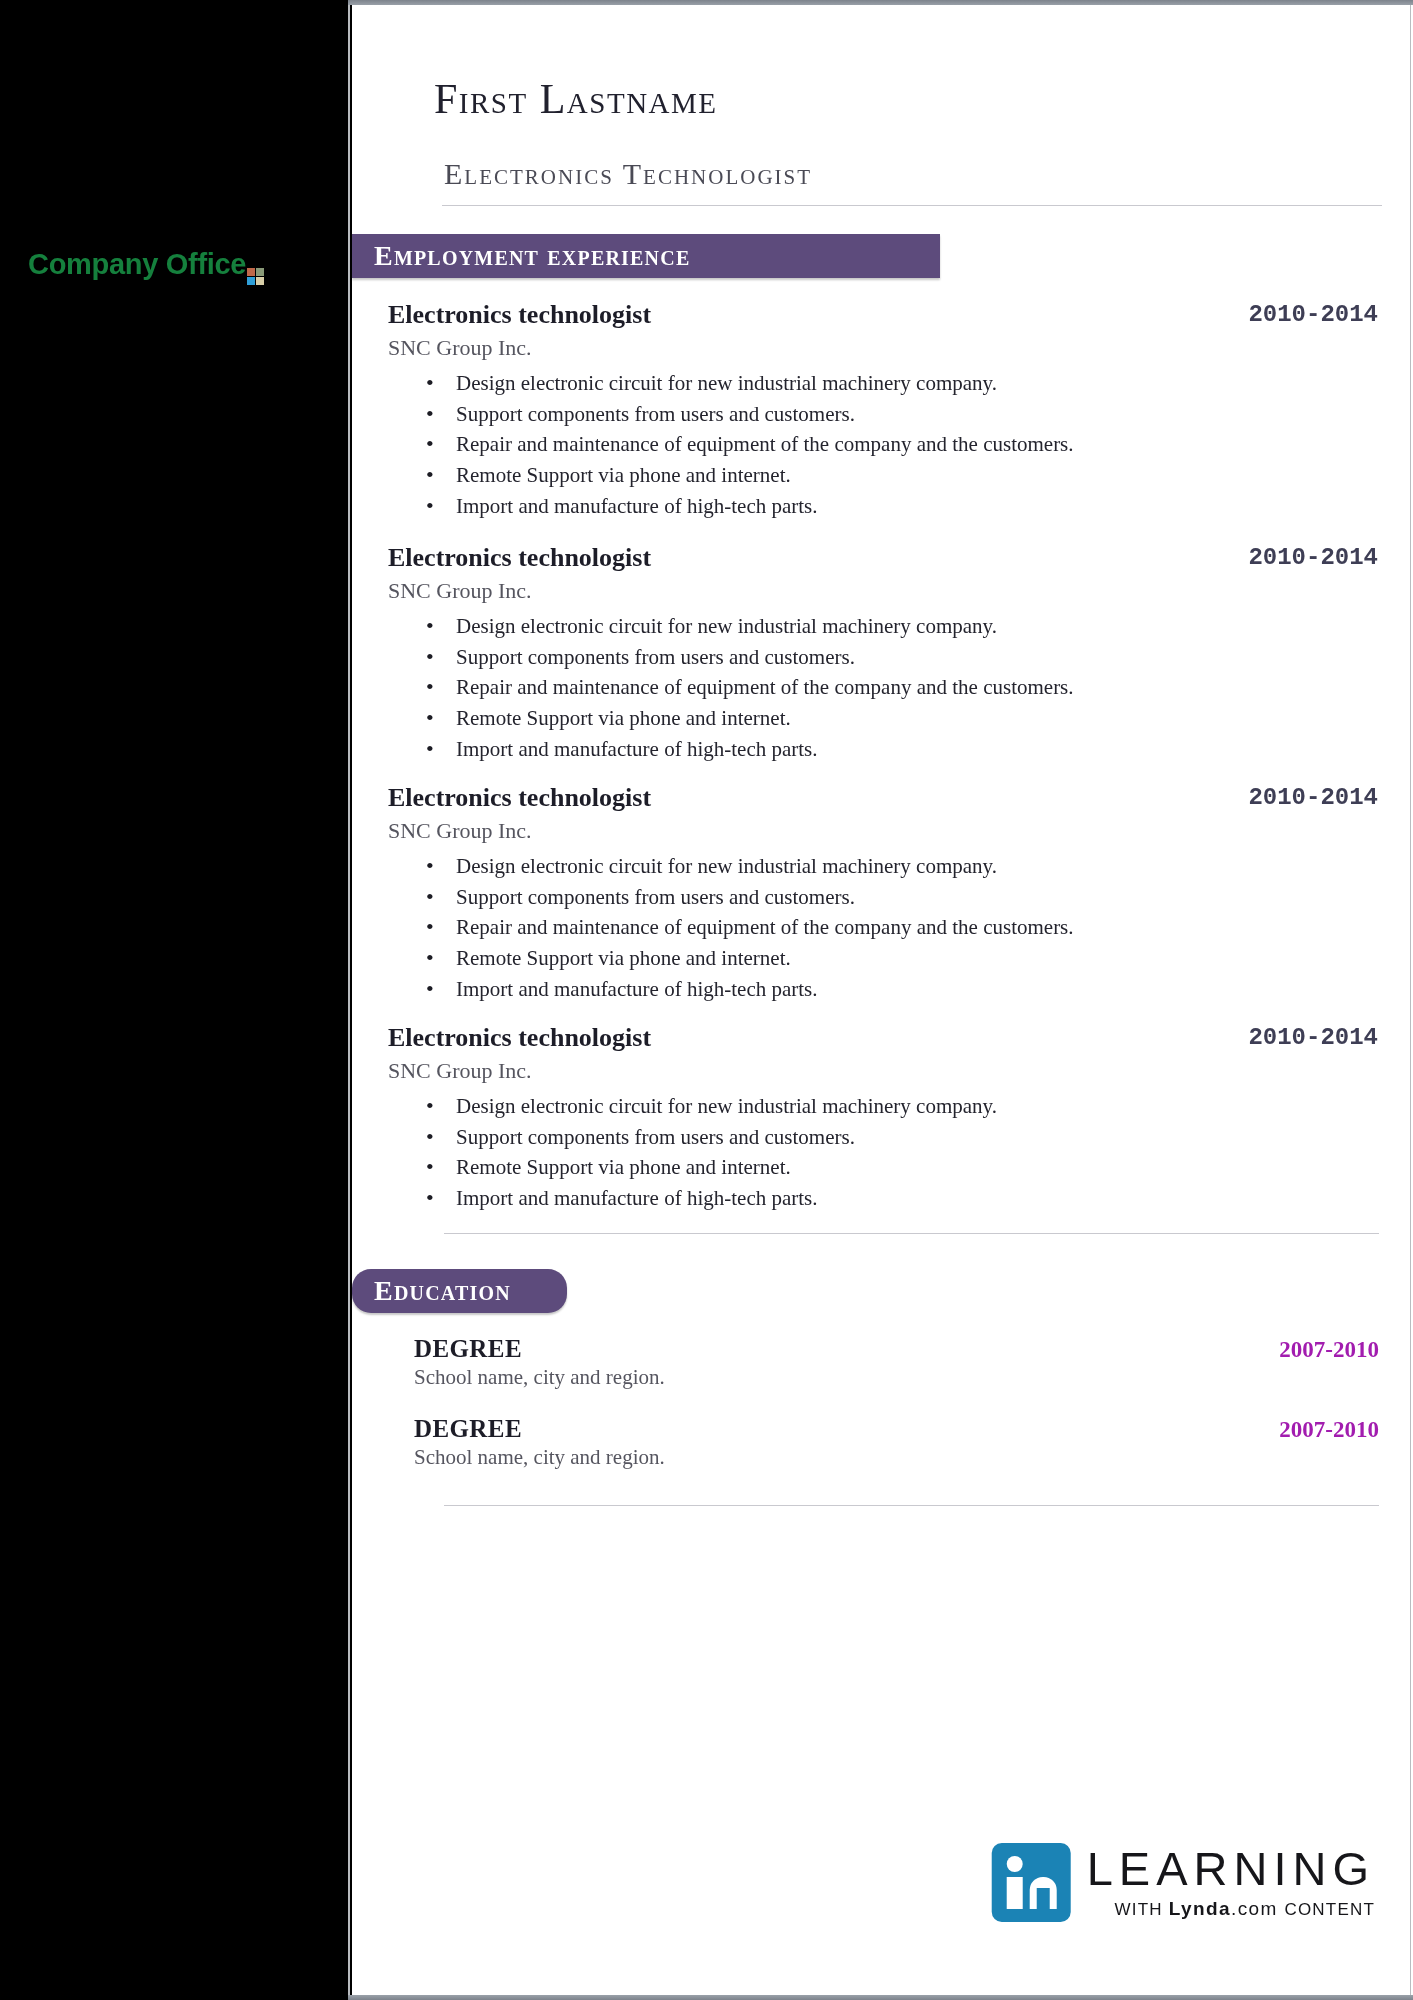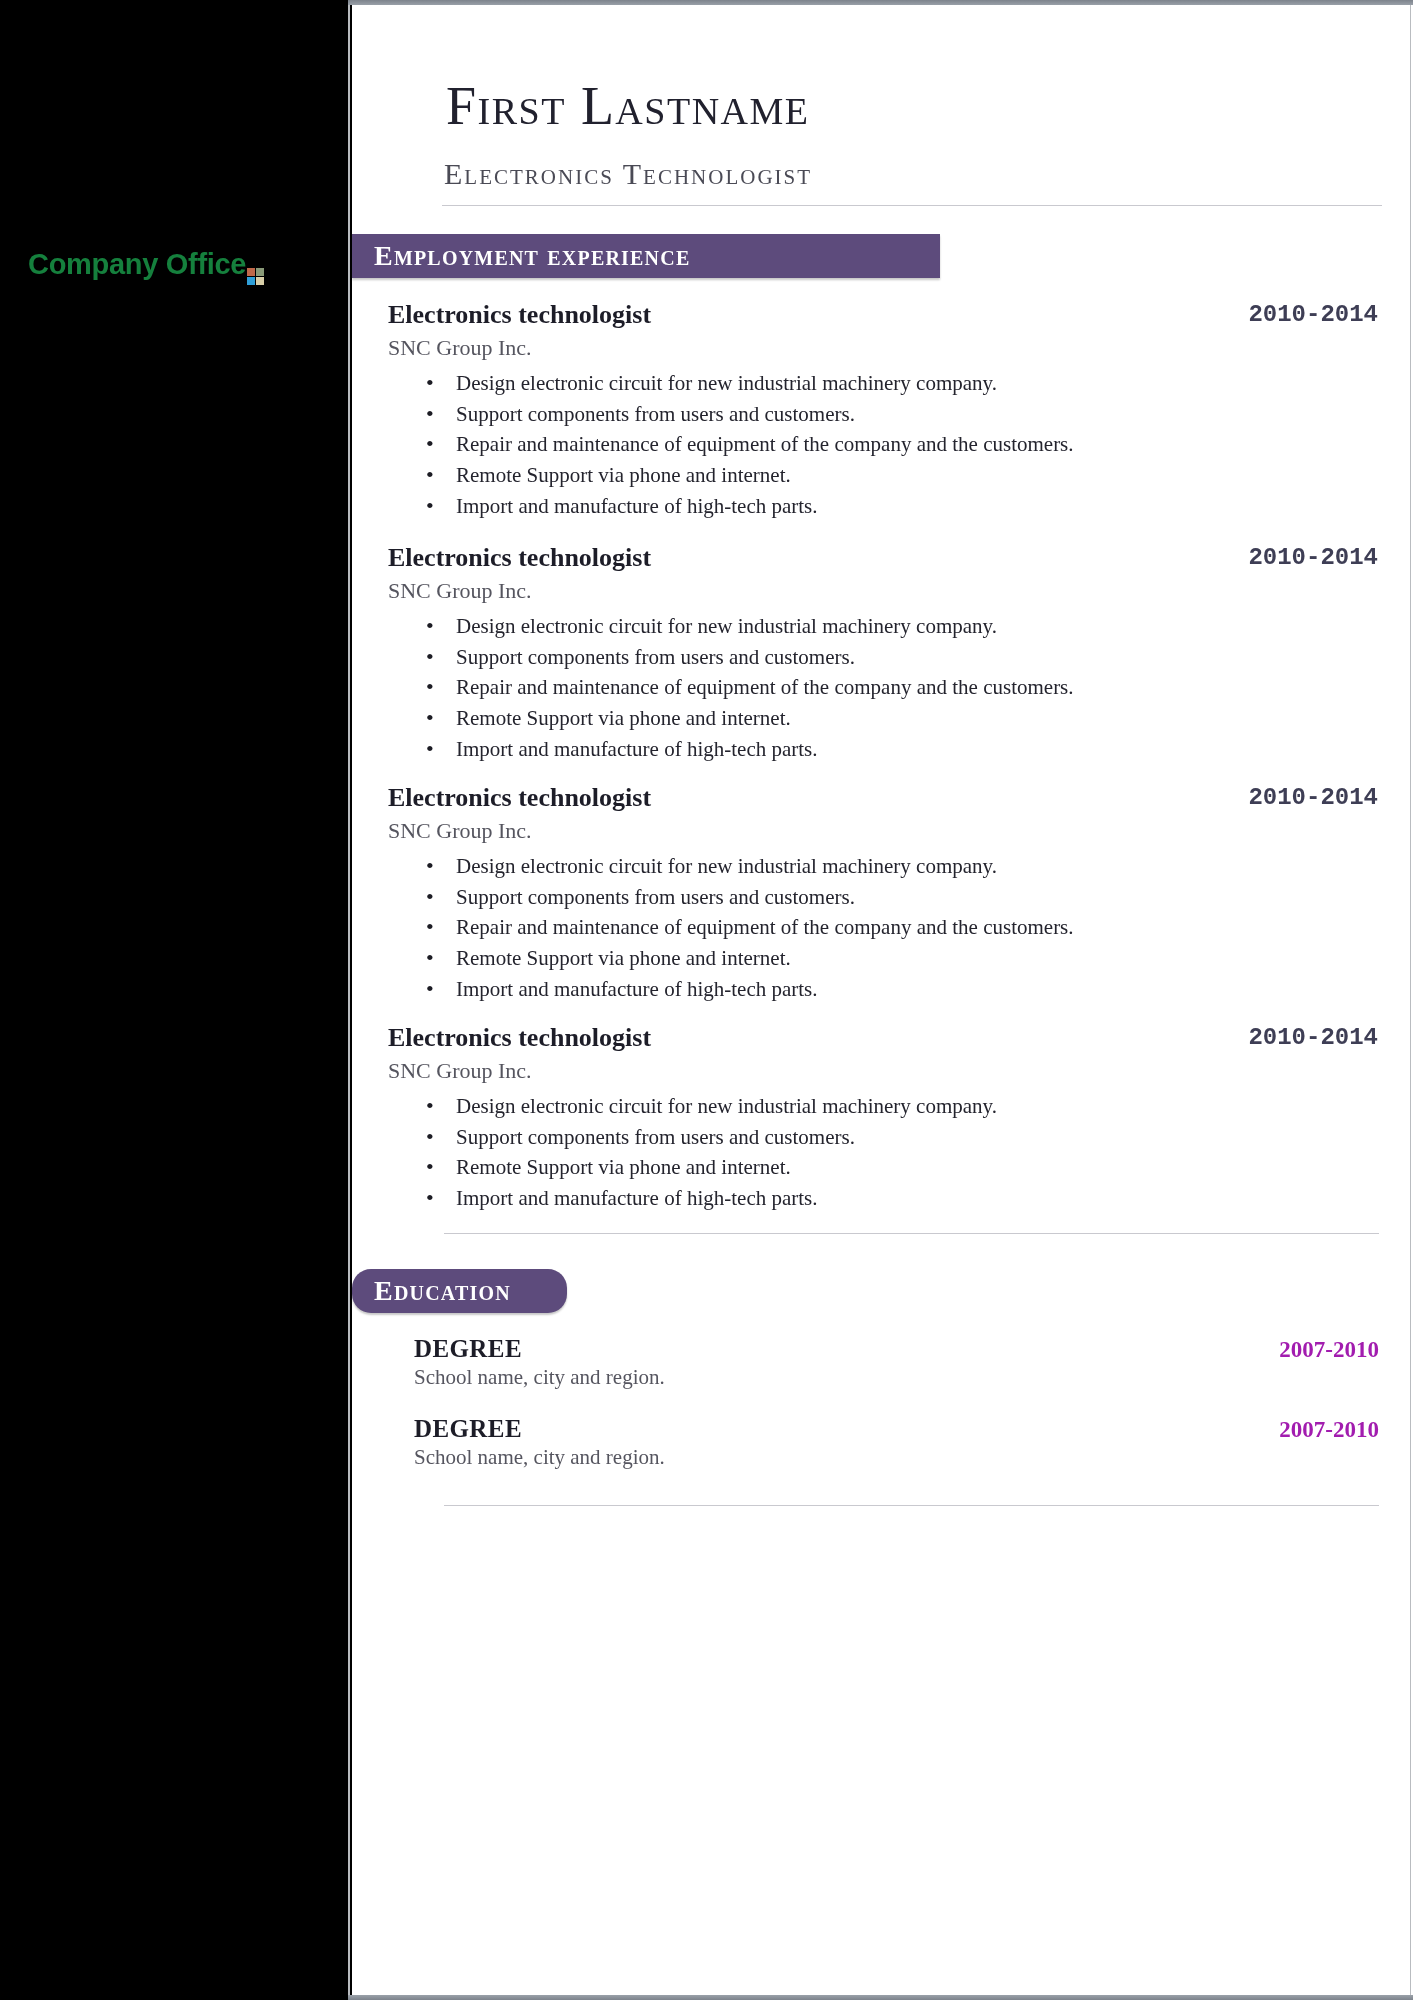--- a/index.html
+++ b/index.html
@@ -95,24 +95,24 @@
   .cv-main {
     position: absolute;
     left: 2px;
     top: 0;
     width: 1061px;
     height: 1990px;
   }
 
   .cv-name {
     position: absolute;
-    left: 94px;
+    left: 82px;
     top: 70px;
     font-family: "Liberation Serif", serif;
-    font-size: 54px;
+    font-size: 42px;
     font-variant: small-caps;
     letter-spacing: 1.5px;
     color: #21212e;
     white-space: nowrap;
   }
   .cv-role {
     position: absolute;
     left: 92px;
     top: 152px;
     font-family: "Liberation Serif", serif;
@@ -430,14 +430,25 @@
           <span class="edu-date">2007-2010</span>
         </div>
         <div class="edu-school">School name, city and region.</div>
       </div>
 
       <div class="thin-rule" style="left:92px; top:1500px; width:935px;"></div>
 
     </div>
   </div>
 
+  <div class="li-badge">
+    <div class="li-square">
+      <div class="li-dot"></div>
+      <div class="li-stem"></div>
+      <div class="li-n"></div>
+    </div>
+    <div class="li-text">
+      <div class="li-learning">LEARNING</div>
+      <div class="li-sub"><span class="small">WITH </span><b>Lynda</b><span>.com </span><span class="small">CONTENT</span></div>
+    </div>
+  </div>
 
 </div>
 
 </body></html>

